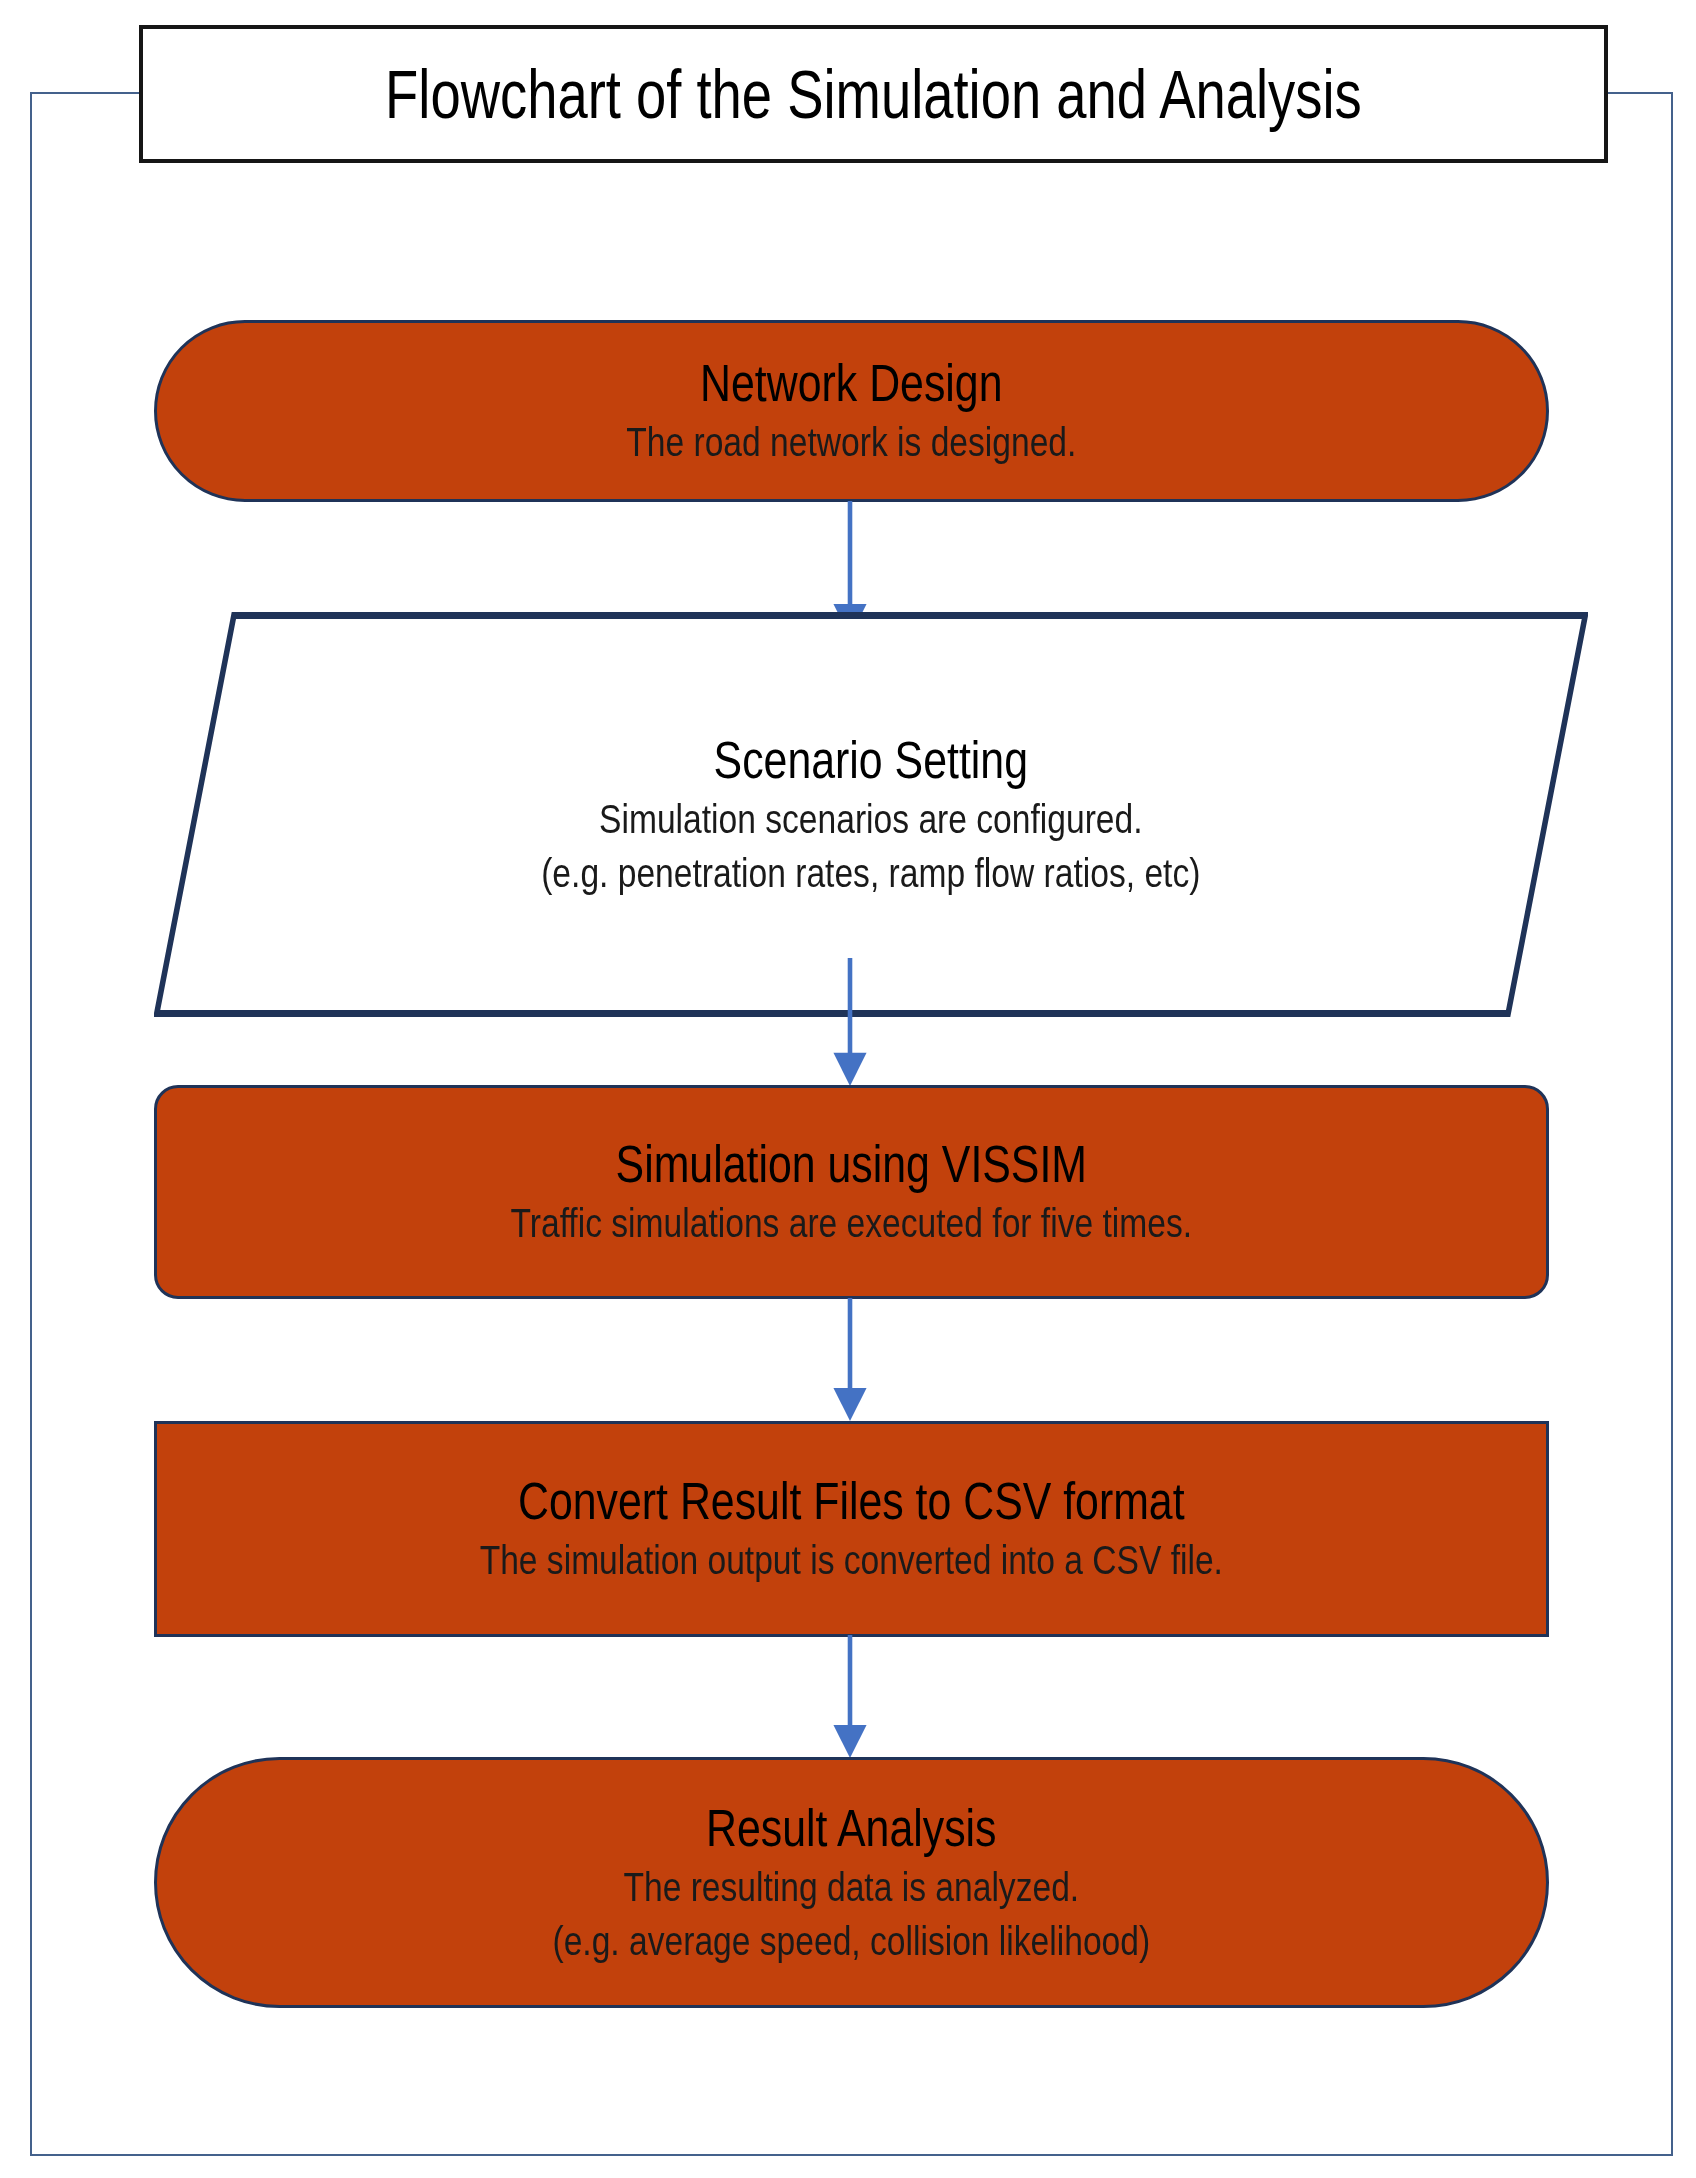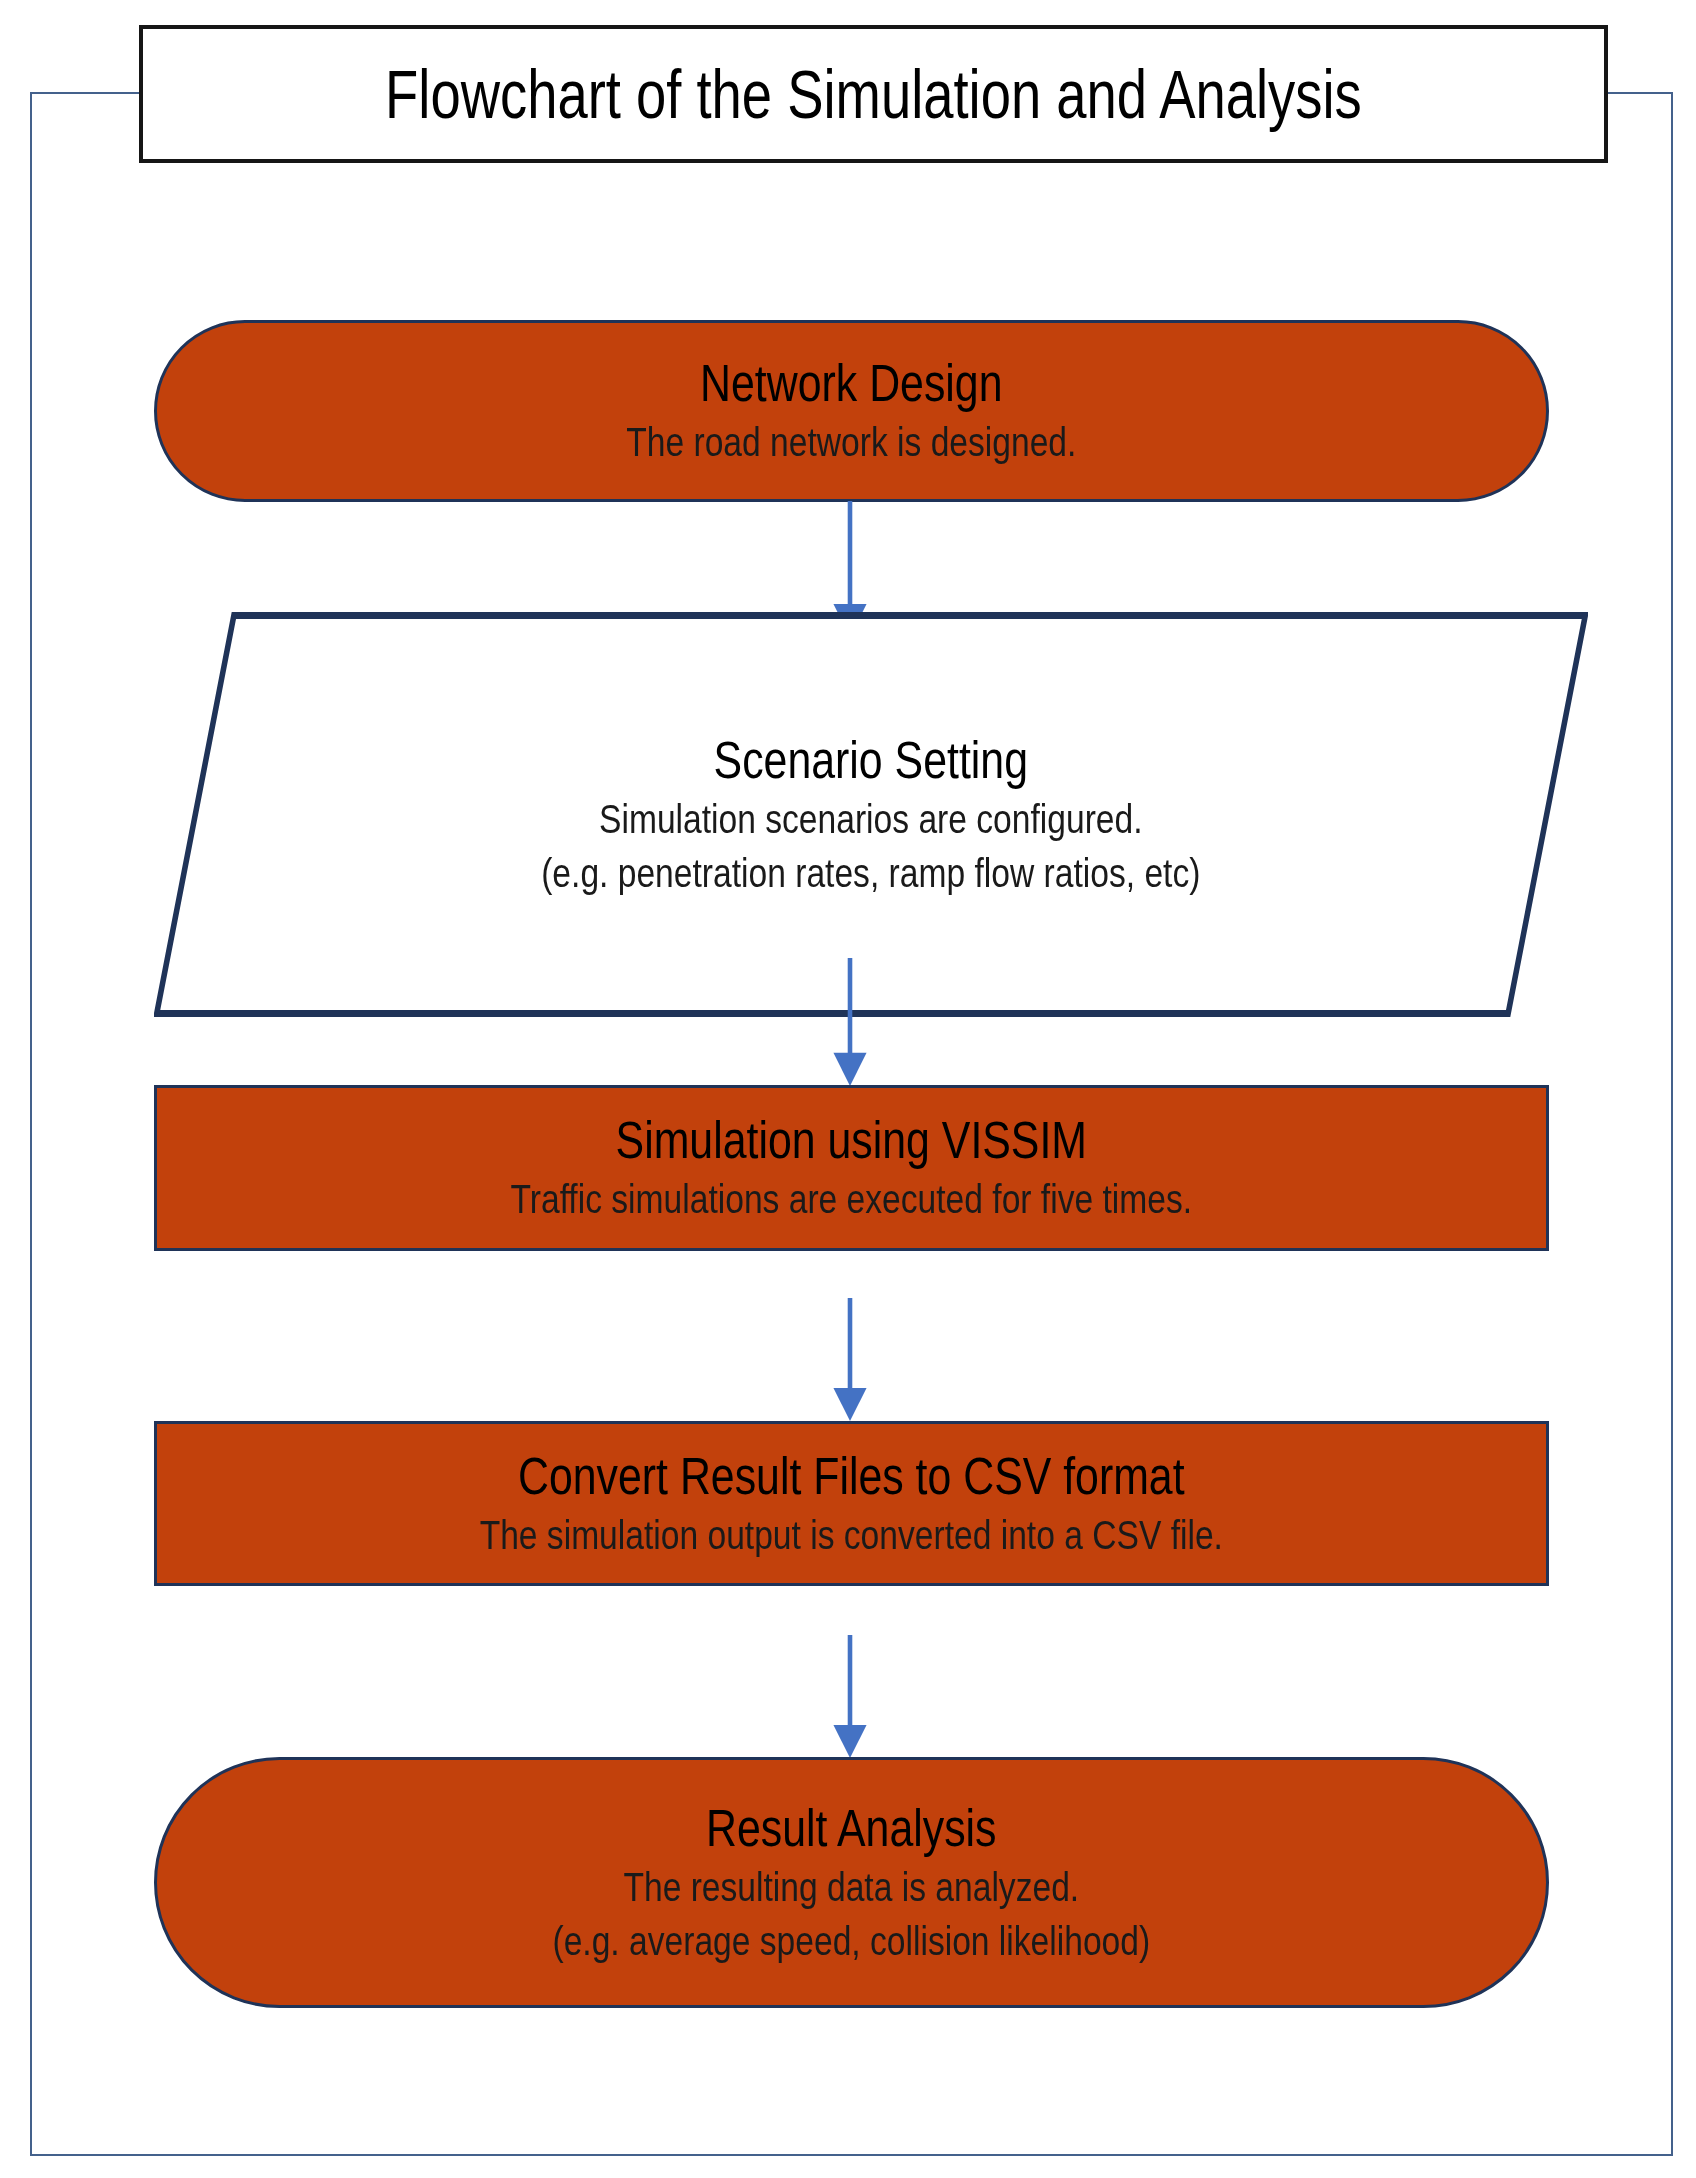--- a/index.html
+++ b/index.html
@@ -110,22 +110,22 @@
     pointer-events: none;
   }
   .shape-parallelogram .node-inner {
     position: relative;
     z-index: 2;
   }
 
   
   #node-network-design { left: 154px;  top: 320px;  width: 1395px; height: 182px; }
   #node-scenario-setting { left: 154px; top: 612px; width: 1434px; height: 405px; }
-  #node-simulation-vissim { left: 154px; top: 1085px; width: 1395px; height: 166px; }
-  #node-convert-csv { left: 154px; top: 1421px; width: 1395px; height: 165px; }
+  #node-simulation-vissim { left: 154px; top: 1085px; width: 1395px; height: 214px; border-radius: 24px; }
+  #node-convert-csv { left: 154px; top: 1421px; width: 1395px; height: 216px; }
   #node-result-analysis { left: 154px; top: 1757px; width: 1395px; height: 251px; }
 
   
   .connector {
     position: absolute;
     left: 827px;
     width: 46px;
     pointer-events: none;
   }
   .connector svg { display: block; width: 46px; height: 100%; }

